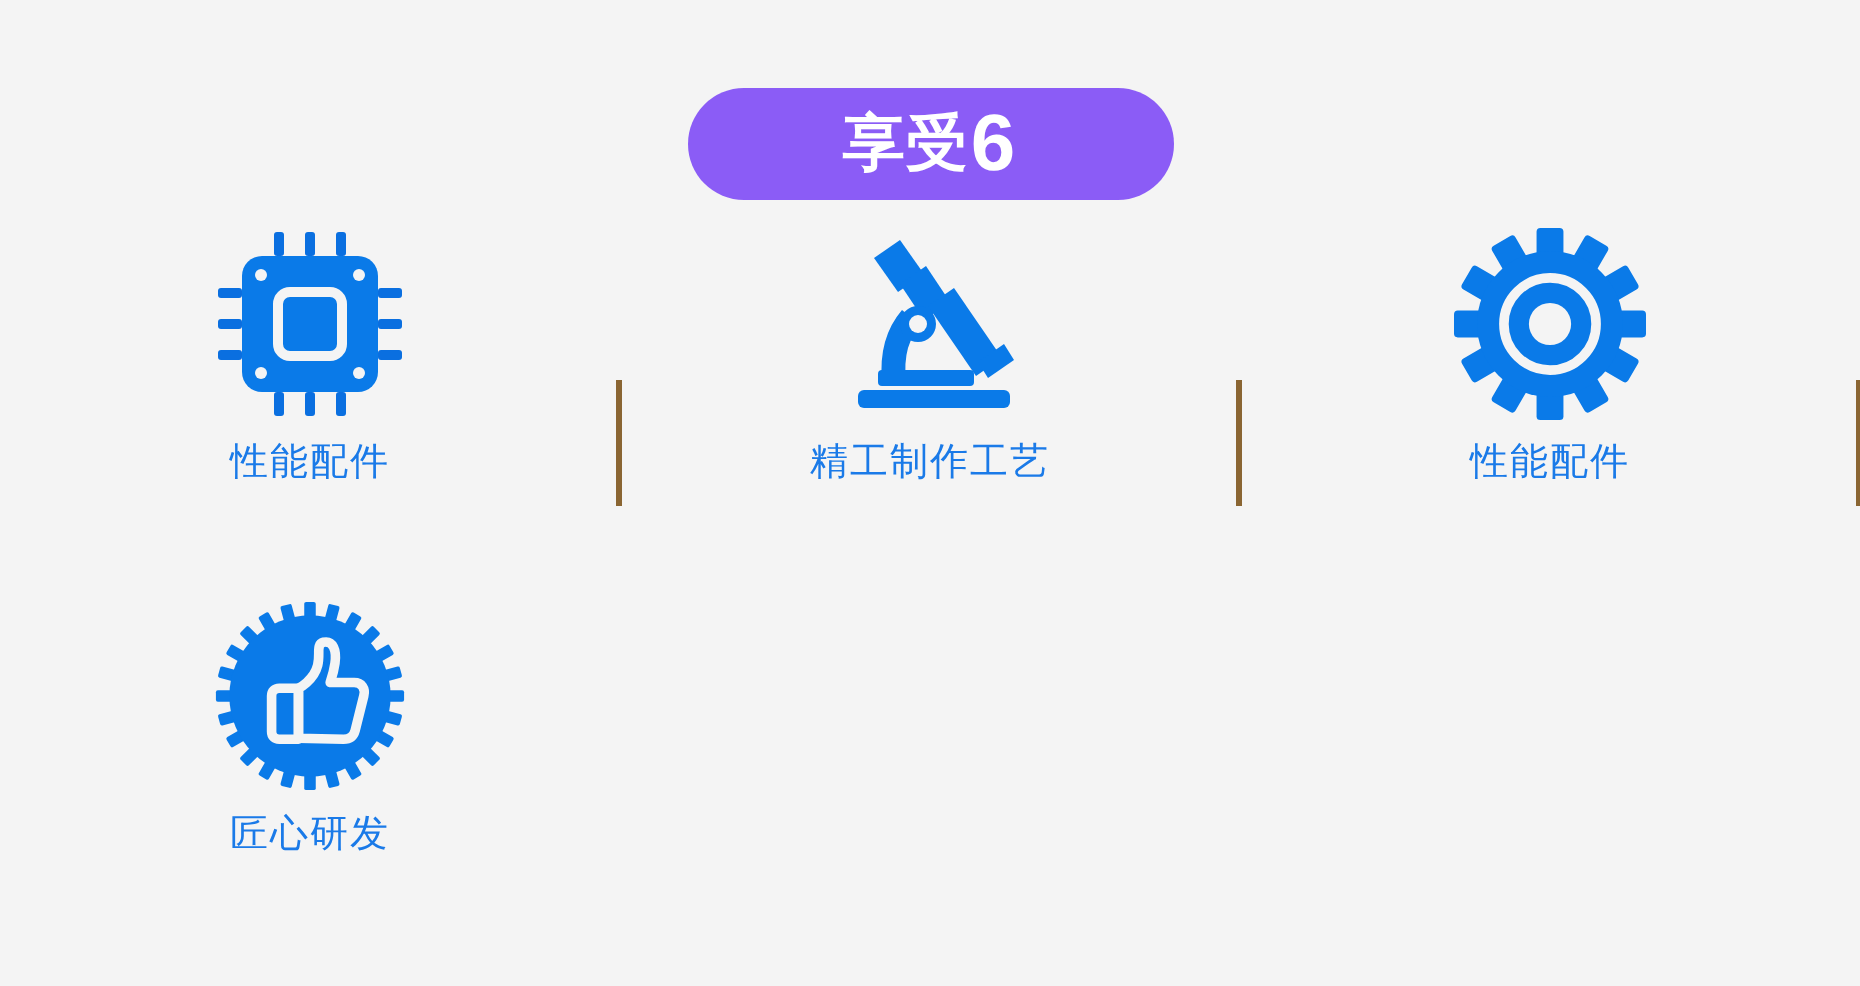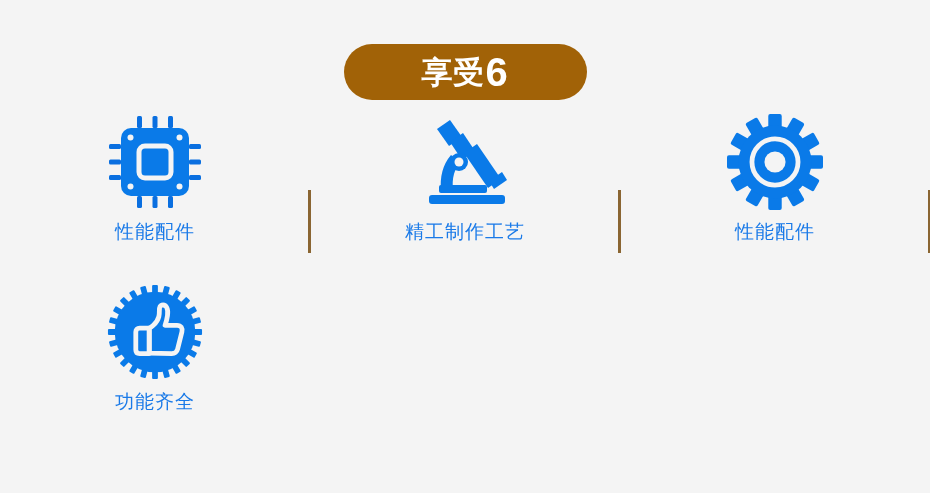--- a/index.html
+++ b/index.html
@@ -19,21 +19,21 @@
   
   #title-badge-wrap {
     position: absolute;
     left: 0;
     top: 44px;
     width: 930px;
     display: flex;
     justify-content: center;
   }
   #title-badge {
-    background: #a16207;
+    background: #8b5cf6;
     color: #ffffff;
     border-radius: 30px;
     height: 56px;
     min-width: 243px;
     padding: 0 26px;
     display: flex;
     align-items: center;
     justify-content: center;
     box-sizing: border-box;
     white-space: nowrap;
@@ -55,21 +55,21 @@
 
   
   #features-grid {
     position: absolute;
     left: 0;
     top: 112px;
     width: 930px;
     display: grid;
     grid-template-columns: repeat(3, 1fr);
     grid-template-rows: 170px 170px;
-    row-gap: 0px;
+    row-gap: 16px;
   }
   .feature-cell {
     position: relative;
     display: flex;
     flex-direction: column;
     align-items: center;
     justify-content: flex-start;
   }
   .icon-box {
     height: 100px;
@@ -238,16 +238,16 @@
           </g>
           <circle cx="50" cy="50" r="42"></circle>
         </g>
 
         <g fill="none" stroke="#f4f4f4" stroke-width="5" stroke-linejoin="round" stroke-linecap="round">
           <path d="M44 72 L44 46 C44 46 52 42 54 34 C55.5 28 53 23 57 22 C62 21 64 26 63 33 C62.4 37.4 60.5 43 60.5 43 L73 43 C77 43 79 46 78 50 L73.5 68 C72.7 71 70.5 72.5 67.5 72.5 Z"></path>
           <path d="M44 46 L34 46 C31.5 46 30 47.6 30 50 L30 68.5 C30 71 31.5 72.5 34 72.5 L44 72.5 Z"></path>
         </g>
       </svg>
     </div>
-    <div class="feature-label">功能齐全</div>
+    <div class="feature-label">匠心研发</div>
   </div>
 
 </div>
 
 </body></html>

